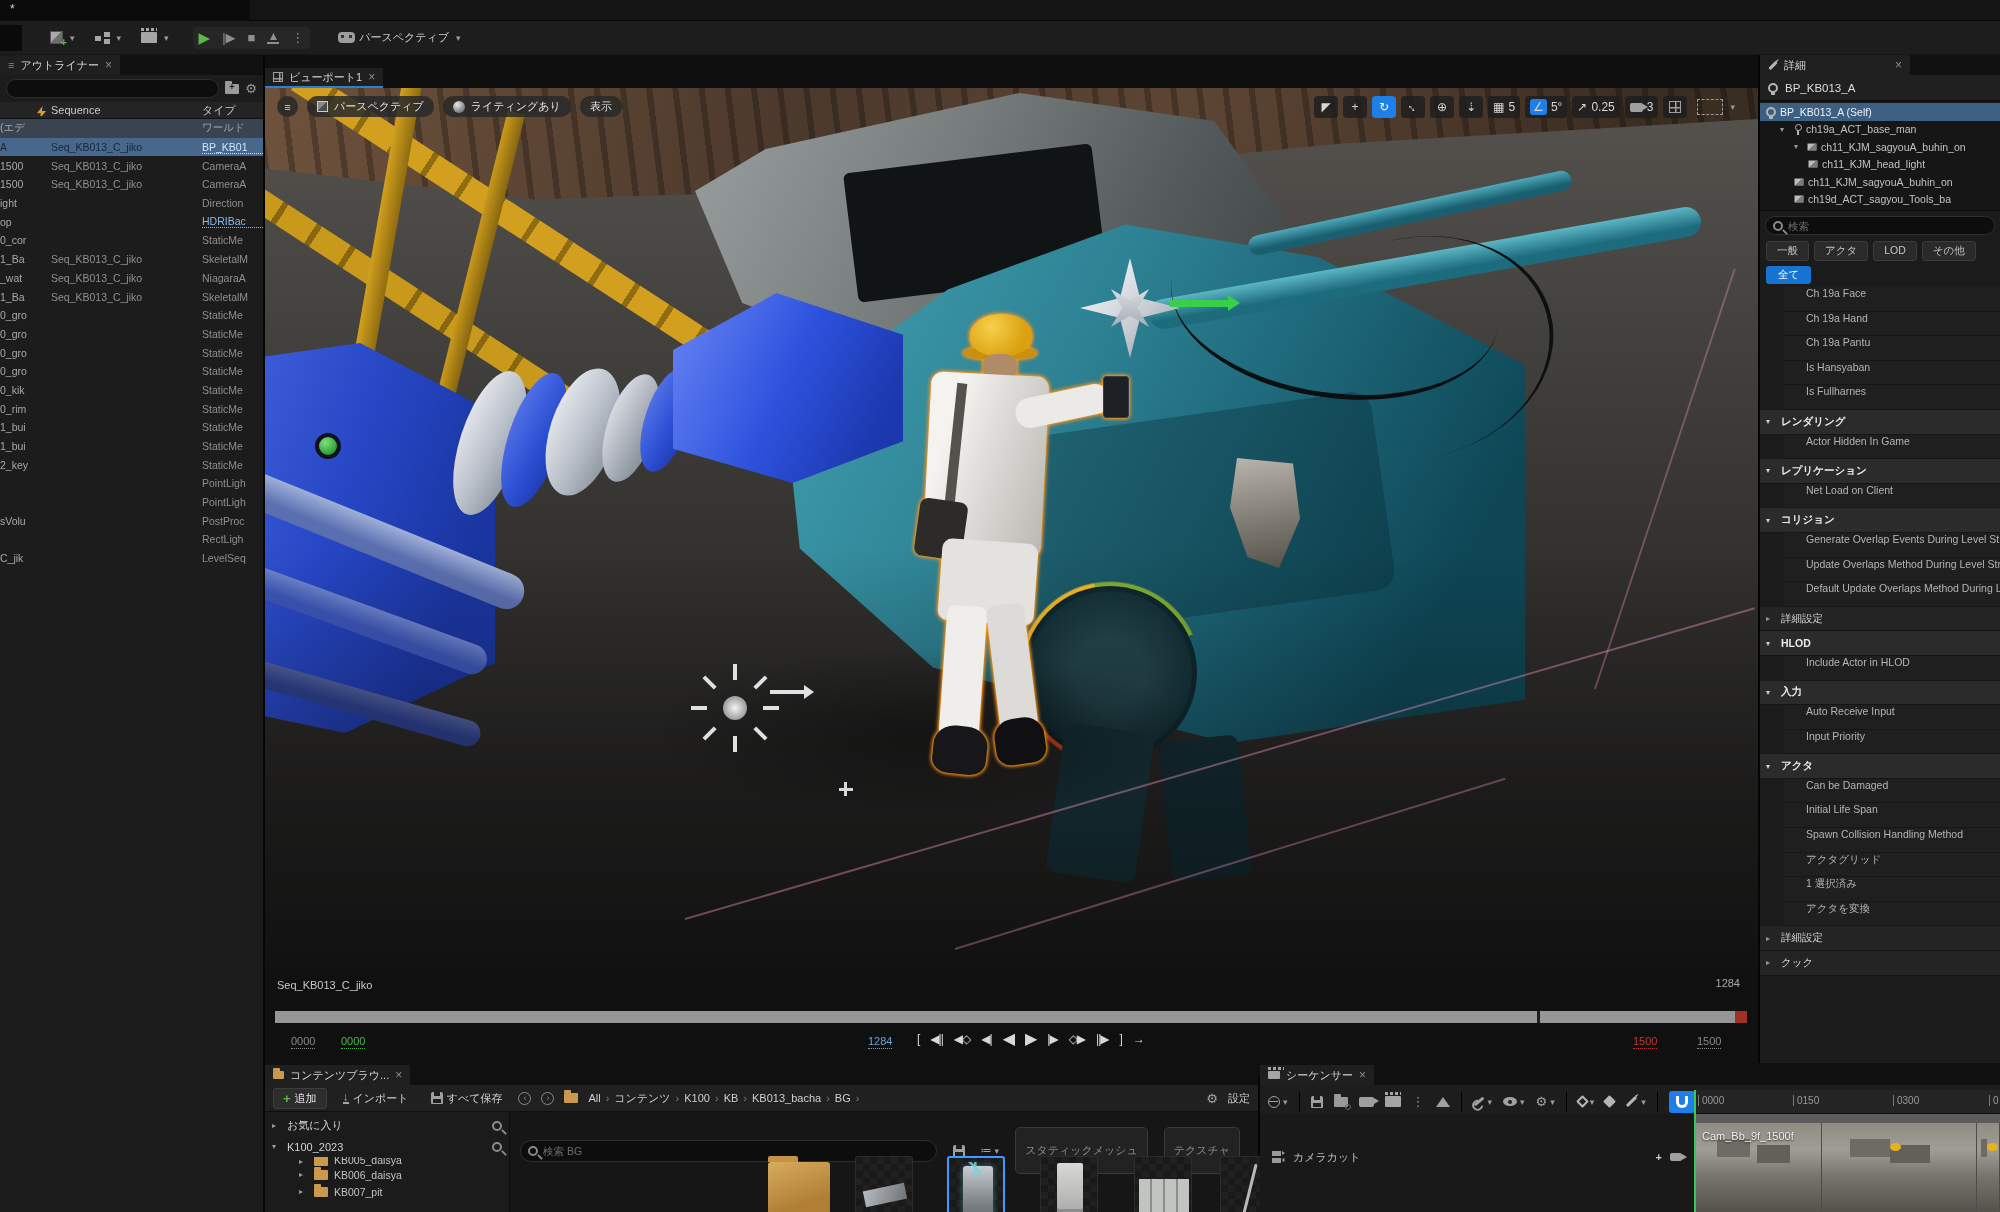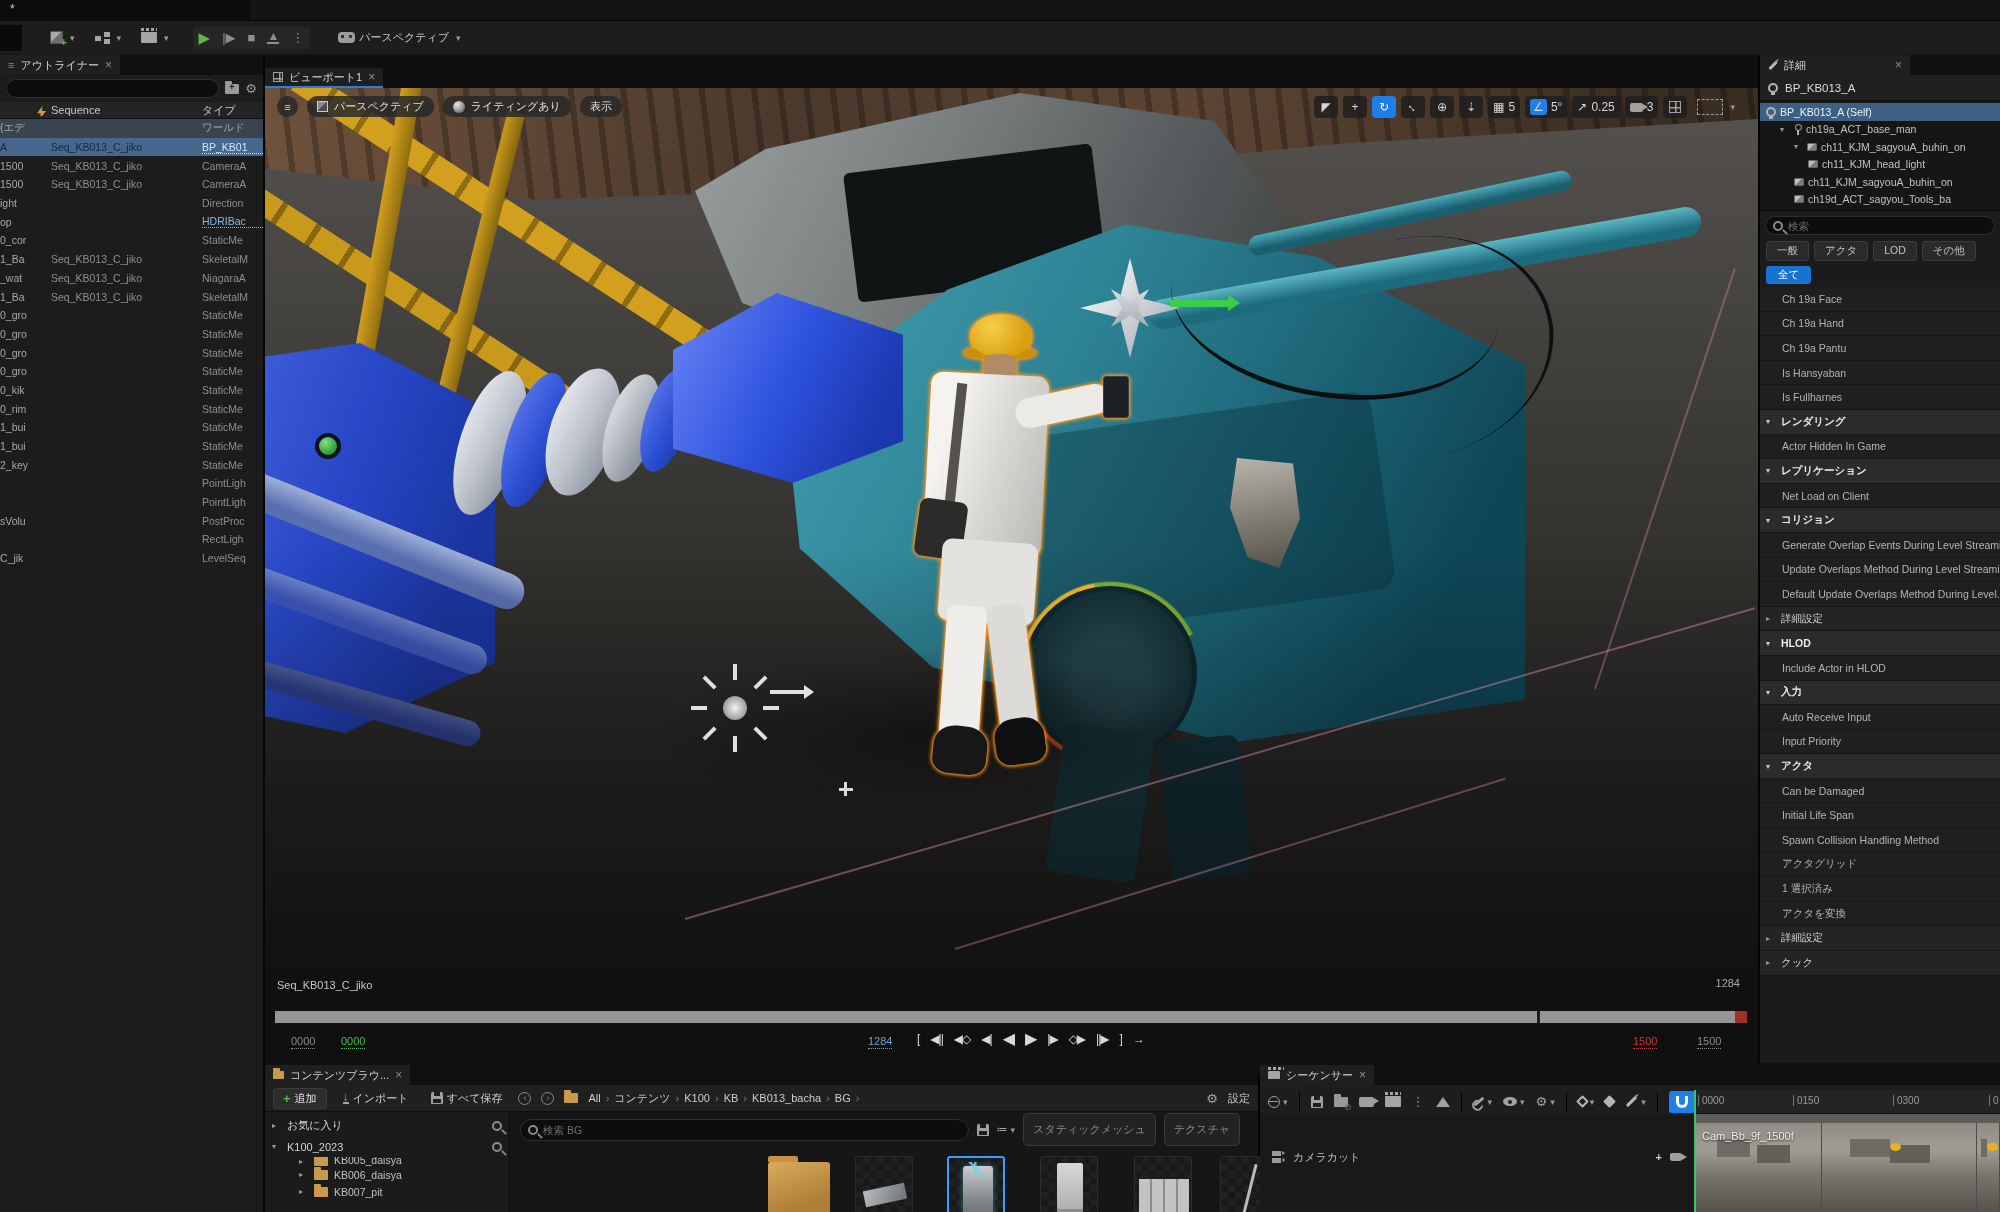--- a/index.html
+++ b/index.html
@@ -119,37 +119,37 @@
   .ic-actor::after { content:""; position:absolute; left:1px; top:7px; width:4px; height:3px; background:#b5b5b5; }
   .ic-meshsm { width:10px; height:8px; background:linear-gradient(135deg,#bdbdbd 48%,#7c7c7c 49%); border:1px solid #666; border-radius:1px; flex:none; }
   .ic-skel { width:9px; height:11px; position:relative; flex:none; }
   .ic-skel::before { content:""; position:absolute; left:2px; top:0; width:5px; height:5px; border:1.5px solid #b5b5b5; border-radius:50%; }
   .ic-skel::after { content:""; position:absolute; left:3.5px; top:6px; width:2px; height:5px; background:#b5b5b5; }
   #det-filtertabs { display:flex; gap:5px; padding:4px 6px 2px; }
   .ftab { background:#2a2a2a; border:1px solid #3c3c3c; border-radius:3px; padding:2px 10px; color:#c5c5c5; font-size:10.5px; }
   .chip-all { display:inline-block; background:#1673d2; color:#fff; border-radius:3px; padding:2px 12px; margin:3px 6px; font-size:10.5px; }
   .p-sec { display:flex; align-items:center; gap:6px; height:24.6px; background:#2b2b2b; border-bottom:1px solid #151515; color:#ececec; font-weight:bold; font-size:10.5px; padding:0 6px; }
   .p-sec .dt-exp { color:#cfcfcf; }
-  .p-row { display:flex; align-items:center; height:24.6px; background:#1f1f1f; border-bottom:1px solid #161616; color:#b4b4b4; font-size:10.5px; padding:0 6px 0 22px; white-space:nowrap; overflow:hidden; }
+  .p-row { display:flex; align-items:flex-start; height:24.6px; background:#1f1f1f; border-bottom:1px solid #161616; color:#b4b4b4; font-size:10.5px; padding:0 6px 0 22px; white-space:nowrap; overflow:hidden;margin-left:24px; }
   .p-col { display:flex; align-items:center; gap:6px; height:24.6px; background:#242424; border-bottom:1px solid #151515; color:#d8d8d8; font-size:10.5px; padding:0 6px; }
 
   
   #cbrowser { left:265px; top:1063px; width:993px; height:149px; background:#1b1b1b; }
   #cb-toolbar { height:27px; background:#202020; border-bottom:1px solid #0d0d0d; display:flex; align-items:center; gap:10px; padding:0 8px; color:#cfcfcf; }
   .addbtn { display:flex; align-items:center; gap:4px; background:#2d2d2d; border:1px solid #3d3d3d; border-radius:3px; padding:2px 9px; color:#e2e2e2; }
   .addbtn .plus { color:#5cb947; font-weight:bold; font-size:13px; }
   .crumb { color:#cfcfcf; } .crumbsep { color:#7d7d7d; margin:0 5px; }
   #cb-body { display:flex; height:121px; }
   #cb-left { width:245px; flex:none; border-right:1px solid #0d0d0d; background:#1b1b1b; padding-top:3px; }
   .cbl-row { display:flex; align-items:center; gap:6px; height:21px; padding:0 7px; color:#d2d2d2; font-size:11px; }
   .cbl-sub { padding-left:34px; height:17px; color:#c2c2c2; font-size:10.5px; }
   .cbl-sub.clipped { height:9px; overflow:hidden; align-items:flex-end; }
   .spacer { flex:1; }
   #cb-right { flex:1; background:#161616; position:relative; }
-  .fchip { background:#222; border:1px solid #3a3a3a; border-radius:5px; padding:8px 9px; color:#8f8f8f; font-size:11px; }
+  .fchip { background:#222; border:1px solid #3a3a3a; border-radius:5px; padding:15px 9px; color:#8f8f8f; font-size:11px; }
   .thumb { position:absolute; top:44px; width:58px; height:77px; border:1px solid #2c2c2c; border-radius:3px; overflow:hidden;
     background:repeating-conic-gradient(#202020 0 25%,#191919 0 50%) 0 0/14px 14px; }
   .thumb.selth { border:2px solid #3f9bff; }
   .thumb i { position:absolute; display:block; }
   .th-folder { position:absolute; top:50px; width:62px; height:52px; background:linear-gradient(160deg,#d8ab5e,#b07f35 75%); border-radius:3px; }
   .th-folder::before { content:""; position:absolute; left:0; top:-6px; width:30px; height:6px; background:#c79243; border-radius:2px 2px 0 0; }
 
   
   #sequencer { left:1260px; top:1063px; width:740px; height:149px; background:#191919; }
   #sq-toolbar { height:34px; background:#1d1d1d; border-bottom:1px solid #0d0d0d; display:flex; align-items:center; gap:11px; padding:0 8px; }
@@ -760,21 +760,21 @@
             <span>KB006_daisya</span>
           </div>
           <div class="cbl-row cbl-sub">
             <span class="dt-exp">▸</span>
             <span class="ic-folder"></span>
             <span>KB007_pit</span>
           </div>
         </div>
     </div>
     <div id="cb-right">
-      <div class="flex" style="position:absolute;left:10px;top:1px;gap:8px;width:720px">
+      <div class="flex" style="position:absolute;left:10px;top:15px;gap:16px;width:720px">
         <div class="searchbox" style="height:22px;border-radius:11px">
           <span class="ic-search"></span>
           <input placeholder="検索 BG" style="">
         </div>
         <span class="ic-save" style="flex:none"></span>
         <span class="dd" style="flex:none;color:#a5a5a5">≔</span>
         <span class="fchip" style="flex:none">スタティックメッシュ</span>
         <span class="fchip" style="flex:none">テクスチャ</span>
       </div>
       <div id="cb-assets">

